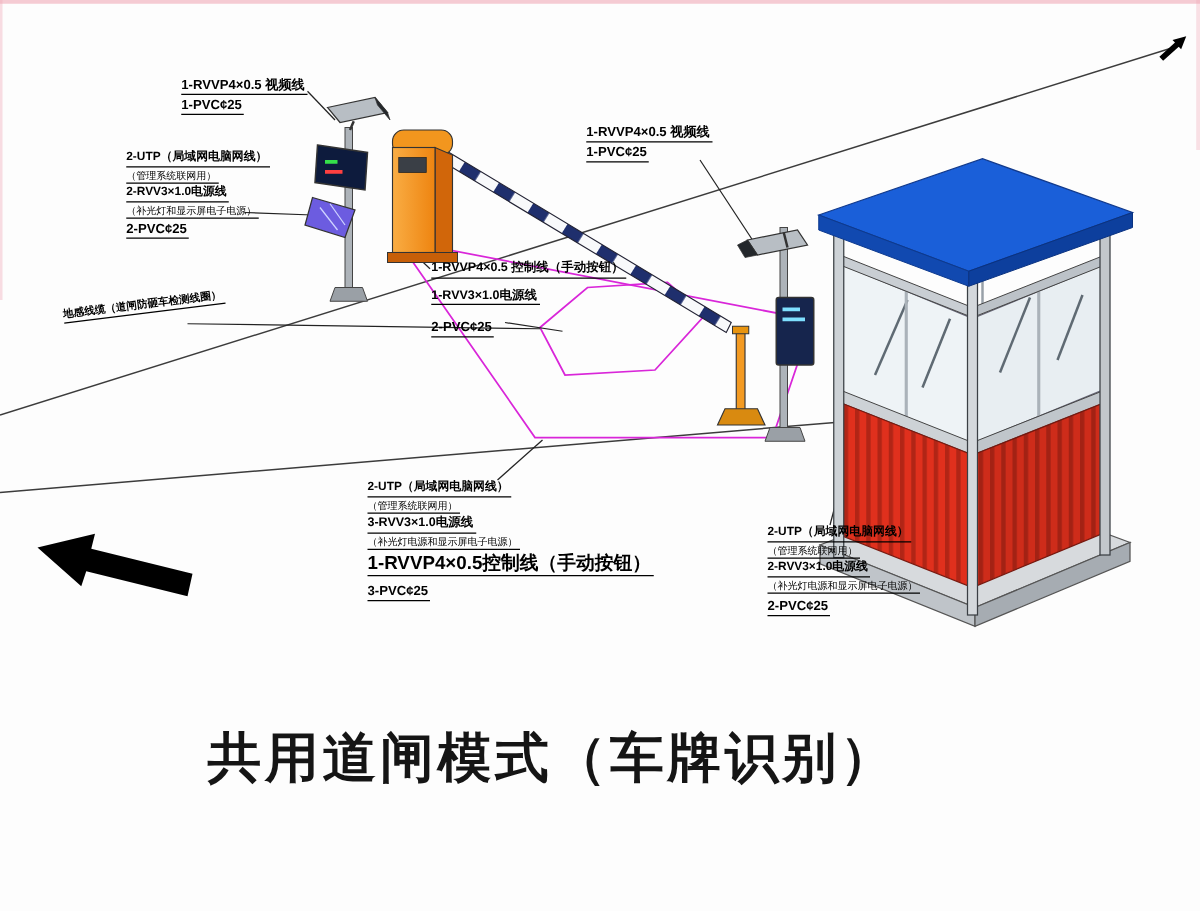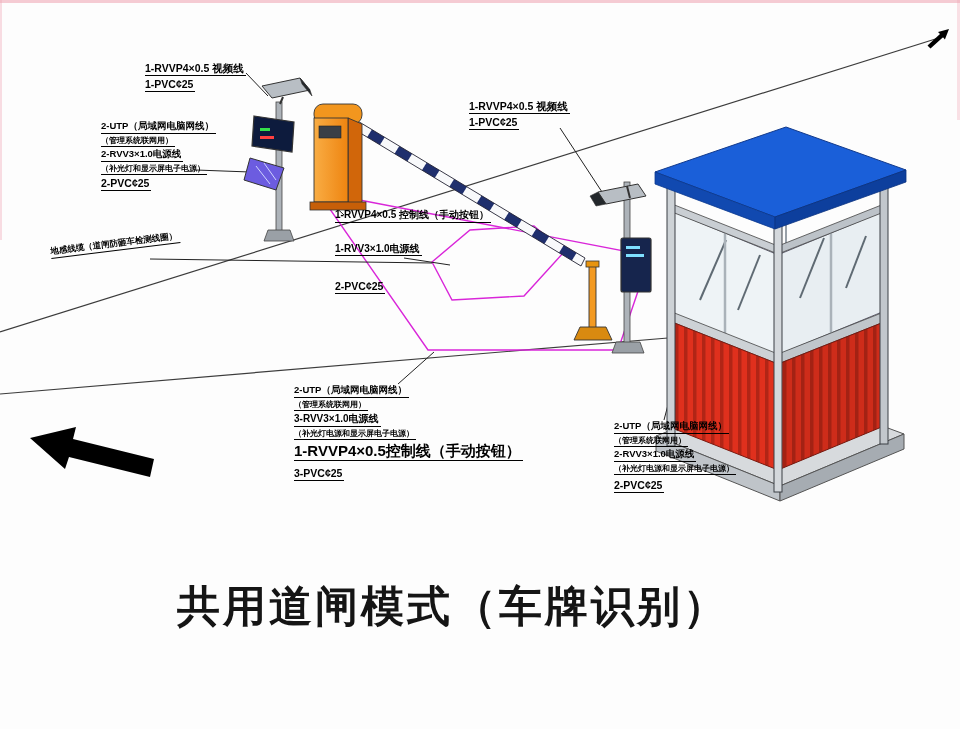--- a/index.html
+++ b/index.html
@@ -2,23 +2,23 @@
 <html style="--roof-blue: #1a5fd9; --roof-blue-dark: #0d3f9d; --wall-red: #e0301d; --wall-red-dark: #b12516; --cabinet-orange: #f39a22; --arm-navy: #1f2f6d; --loop-magenta: #d926d9; --floodlight-violet: #6c5ce0; --line-black: #2f2f2f;"><head>
 <meta charset="utf-8">
 <style>
   html,body{margin:0;padding:0;background:#ffffff;}
   body{font-family:"Liberation Sans", sans-serif;}
   #stage{position:relative;width:960px;height:729px;overflow:hidden;background:#fdfdfd;padding-left:12px;}
   #scene{position:absolute;left:0;top:0;}
   .callout{position:absolute;display:flex;flex-direction:column;align-items:flex-start;gap:2px;z-index:5;}
   .cl{display:inline-block;color:#000;font-weight:700;line-height:1.15;
       border-bottom:1px solid #000;padding:0 2px 1px 0;white-space:nowrap;}
-  .cl.sub{font-weight:700;}
+  .cl.sub{font-weight:400;}
   #c-ground{transform:rotate(-7deg);transform-origin:left top;}
-  #title{position:absolute;left:177px;top:578px;font-size:43px;letter-spacing:3px;
+  #title{position:absolute;left:166px;top:578px;font-size:43px;letter-spacing:3px;
          font-weight:600;color:#151515;white-space:nowrap;z-index:5;}
 </style>
 </head>
 <body>
 
 <div id="stage">
 
 <svg id="scene" width="960" height="729" viewBox="0 0 960 729" xmlns="http://www.w3.org/2000/svg">
 
   <defs>
@@ -158,21 +158,21 @@
   <span class="cl sub" style="font-size:8px">（管理系统联网用）</span>
   <span class="cl" style="font-size:9.5px">2-RVV3×1.0电源线</span>
   <span class="cl sub" style="font-size:8px">（补光灯和显示屏电子电源）</span>
   <span class="cl" style="font-size:10.5px">2-PVC¢25</span>
 </div>
 
 <div class="callout" id="c-ground" style="left:50px;top:247px">
   <span class="cl" style="font-size:8.5px">地感线缆（道闸防砸车检测线圈）</span>
 </div>
 
-<div class="callout" id="c-barrier" style="left:335px;top:209px;gap:20px">
+<div class="callout" id="c-barrier" style="left:345px;top:209px;gap:8px">
   <span class="cl" style="font-size:10px">1-RVVP4×0.5 控制线（手动按钮）</span>
   <span class="cl" style="font-size:10px">1-RVV3×1.0电源线</span>
   <span class="cl" style="font-size:10.5px;margin-top:4px">2-PVC¢25</span>
 </div>
 
 <div class="callout" id="c-cam-right" style="left:469px;top:100px">
   <span class="cl" style="font-size:10.5px">1-RVVP4×0.5 视频线</span>
   <span class="cl" style="font-size:10.5px">1-PVC¢25</span>
 </div>
 

